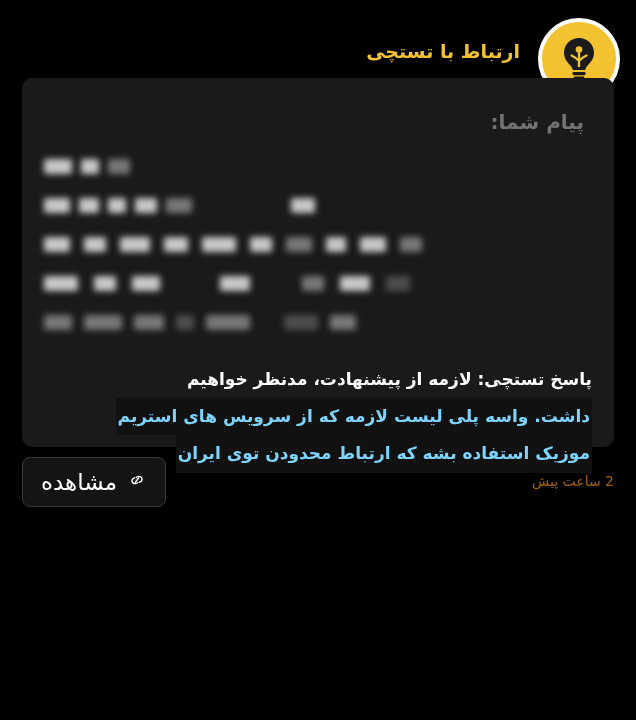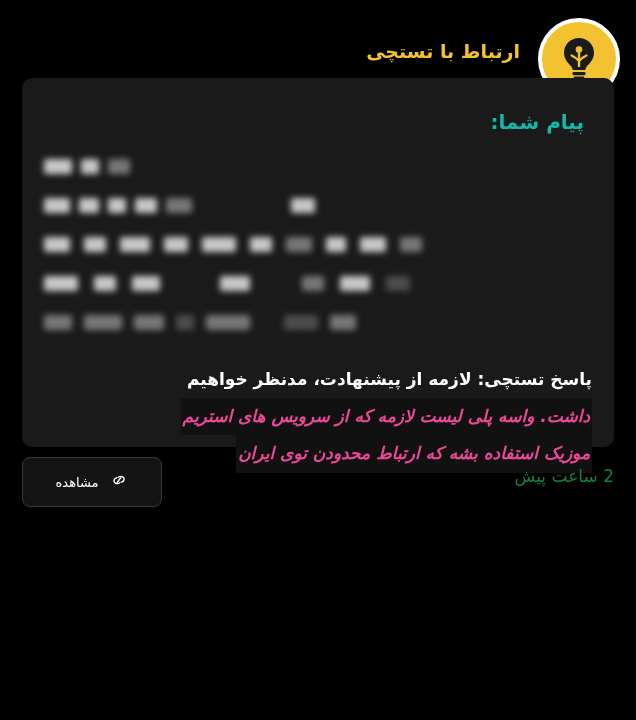--- a/index.html
+++ b/index.html
@@ -70,21 +70,21 @@
     bottom: 80px;
     background: #1a1a1a;
     border-radius: 10px;
     padding: 20px 22px 18px 22px;
     box-sizing: border-box;
   }
 
   .msg-label {
     font-size: 20px;
     font-weight: bold;
-    color: #14b8a6;
+    color: #737373;
     text-align: right;
     margin: 12px 8px 0 0;
   }
 
   
   .redacted-block {
     margin-top: 22px;
     direction: rtl;
   }
   .redline {
@@ -114,25 +114,24 @@
     direction: rtl;
   }
   .answer-line {
     font-size: 17px;
     line-height: 2.1;
     color: #ffffff;
     font-weight: bold;
     white-space: nowrap;
   }
   .answer-line.hl {
-    color: #ec4899;
+    color: #7dd3fc;
     background: #111111;
     display: inline-block;
     padding: 1px 2px;
-    font-style: italic;
   }
 
   
   .footer {
     position: absolute;
     left: 22px;
     right: 22px;
     bottom: 16px;
     height: 54px;
   }
@@ -151,29 +150,29 @@
     font-size: 17px;
     display: flex;
     flex-direction: row-reverse;
     align-items: center;
     justify-content: center;
     gap: 10px;
     box-sizing: border-box;
     cursor: pointer;
     font-family: "DejaVu Sans", sans-serif;
   }
-  .view-button .label { font-size: 13px; }
+  .view-button .label { font-size: 23px; }
   .link-icon { display: block; }
 
   .timestamp {
     position: absolute;
     right: 0;
-    top: 9px;
-    font-size: 17px;
-    color: #15803d;
+    top: 16px;
+    font-size: 14px;
+    color: #a16207;
     direction: rtl;
     white-space: nowrap;
   }
 </style>
 </head>
 <body>
 
 <div class="page">
 
   <div class="header">

